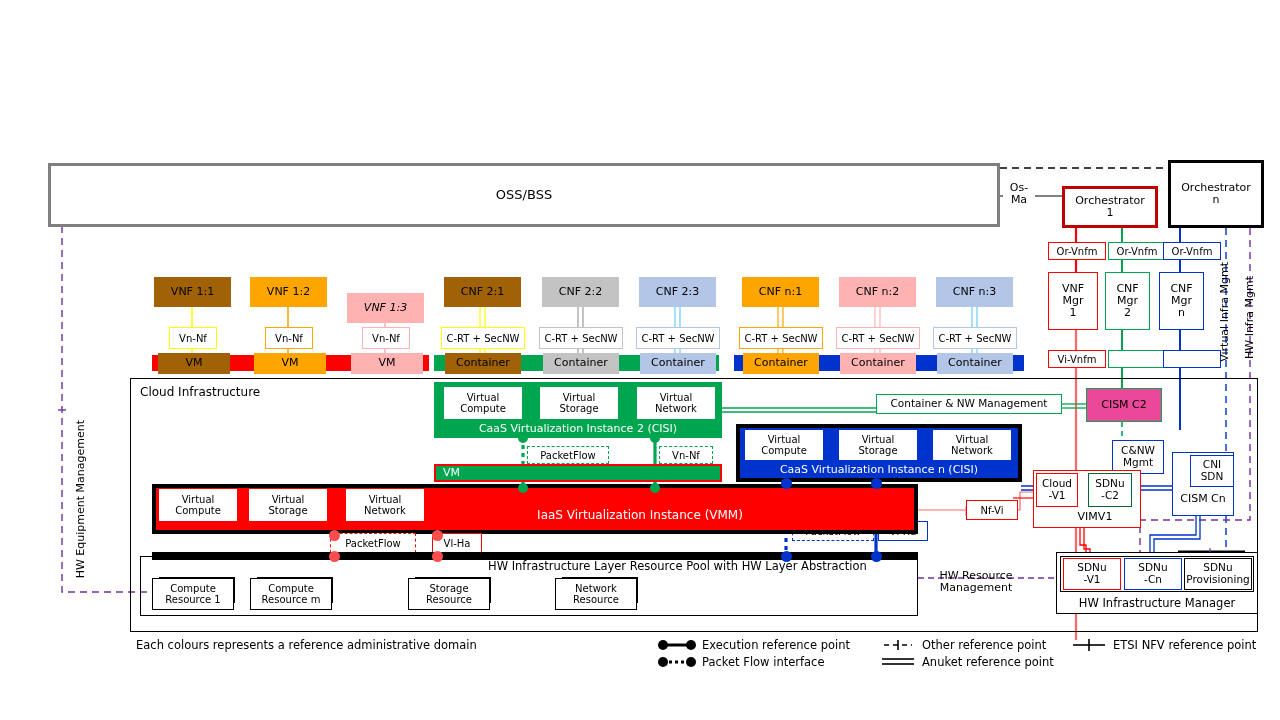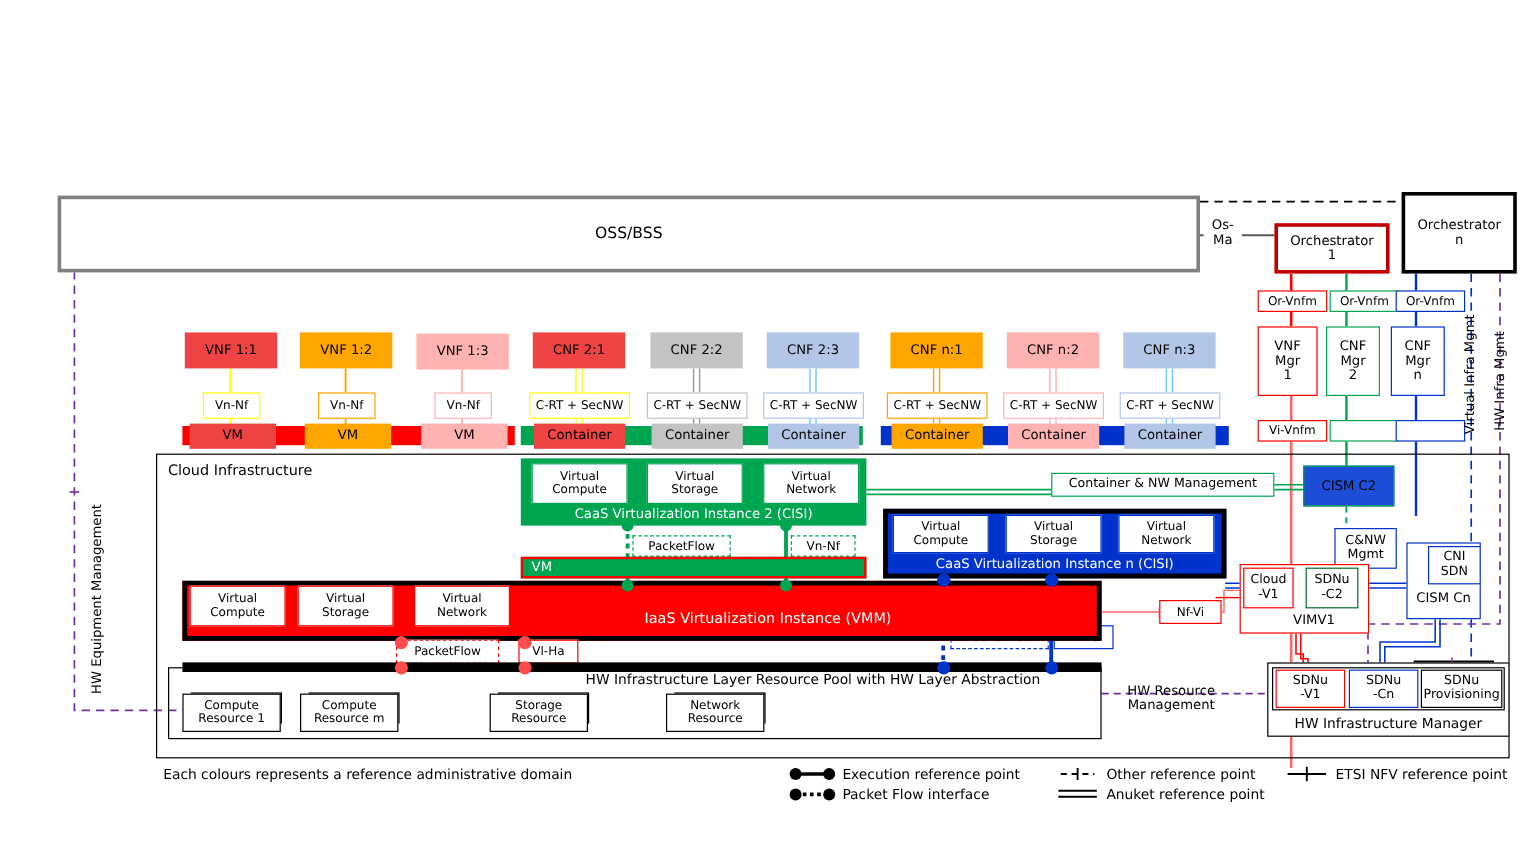--- a/index.html
+++ b/index.html
@@ -2,21 +2,21 @@
 <html><head>
 <meta charset="utf-8">
 <style>
   html,body{margin:0;padding:0;background:#ffffff;}
   body{width:1280px;height:720px;position:relative;overflow:hidden;
        font-family:"DejaVu Sans","Liberation Sans",sans-serif;}
   .abs{position:absolute;box-sizing:border-box;}
   .ctr{display:flex;align-items:center;justify-content:center;text-align:center;line-height:1.1;}
   .vtxt{writing-mode:vertical-rl;transform:rotate(180deg);white-space:nowrap;}
   
-  .ylw{background:#ef4444;}
+  .ylw{background:#a16207;}
   .org{background:#ffa500;}
   .pnk{background:#ffb2b2;}
   .gry{background:#c3c3c3;}
   .blu{background:#b3c6e7;}
   .wht{background:#ffffff;}
   .dot{position:absolute;border-radius:50%;}
   svg{position:absolute;left:0;top:0;pointer-events:none;}
 </style>
 </head>
 <body>
@@ -120,21 +120,21 @@
   <span style="font-size:11px;">Orchestrator</span>
   <span style="font-size:11px;">n</span>
 </div>
 
 <div class="abs ctr ylw" style="left:154px;top:277px;width:77px;height:30px;">
     <span style="font-size:11px;">VNF 1:1</span>
   </div>
 <div class="abs ctr org" style="left:250px;top:277px;width:77px;height:30px;">
     <span style="font-size:11px;">VNF 1:2</span>
   </div>
-<div class="abs ctr pnk" style="left:347px;top:278px;width:77px;height:30px;">
+<div class="abs ctr pnk" style="left:347px;top:293px;width:77px;height:30px;font-style:italic;">
     <span style="font-size:11px;">VNF 1:3</span>
   </div>
 <div class="abs ctr ylw" style="left:444px;top:277px;width:77px;height:30px;">
     <span style="font-size:11px;">CNF 2:1</span>
   </div>
 <div class="abs ctr gry" style="left:542px;top:277px;width:77px;height:30px;">
     <span style="font-size:11px;">CNF 2:2</span>
   </div>
 <div class="abs ctr blu" style="left:639px;top:277px;width:77px;height:30px;">
     <span style="font-size:11px;">CNF 2:3</span>
@@ -340,21 +340,21 @@
 
 <div class="abs ctr" style="left:928px;top:566px;width:96px;height:32px;flex-direction:column;font-size:11px;">
   <span>HW Resource</span>
   <span>Management</span>
 </div>
 
 <div class="abs ctr" style="left:876px;top:394px;width:186px;height:20px;border:1px solid #00a54f;background:#fff;">
     <span style="font-size:10.5px;">Container &amp; NW Management</span>
   </div>
 
-<div class="abs ctr" style="left:1086px;top:388px;width:76px;height:34px;border:1.2px solid #00a54f;background:#1d4ed8;">
+<div class="abs ctr" style="left:1086px;top:388px;width:76px;height:34px;border:1.2px solid #00a54f;background:#ec4899;">
     <span style="font-size:11px;">CISM C2</span>
   </div>
 
 <div class="abs ctr" style="left:1112px;top:440px;width:52px;height:34px;border:1.2px solid #0033cc;background:#fff;flex-direction:column;font-size:10.5px;">
   <span>C&amp;NW</span>
   <span>Mgmt</span>
 </div>
 
 <div class="abs" style="left:1172px;top:452px;width:62px;height:64px;border:1.2px solid #0033cc;background:#fff;"></div>
 <div class="abs ctr" style="left:1190px;top:455px;width:44px;height:32px;border:1.2px solid #0033cc;background:#fff;flex-direction:column;font-size:10.5px;">

